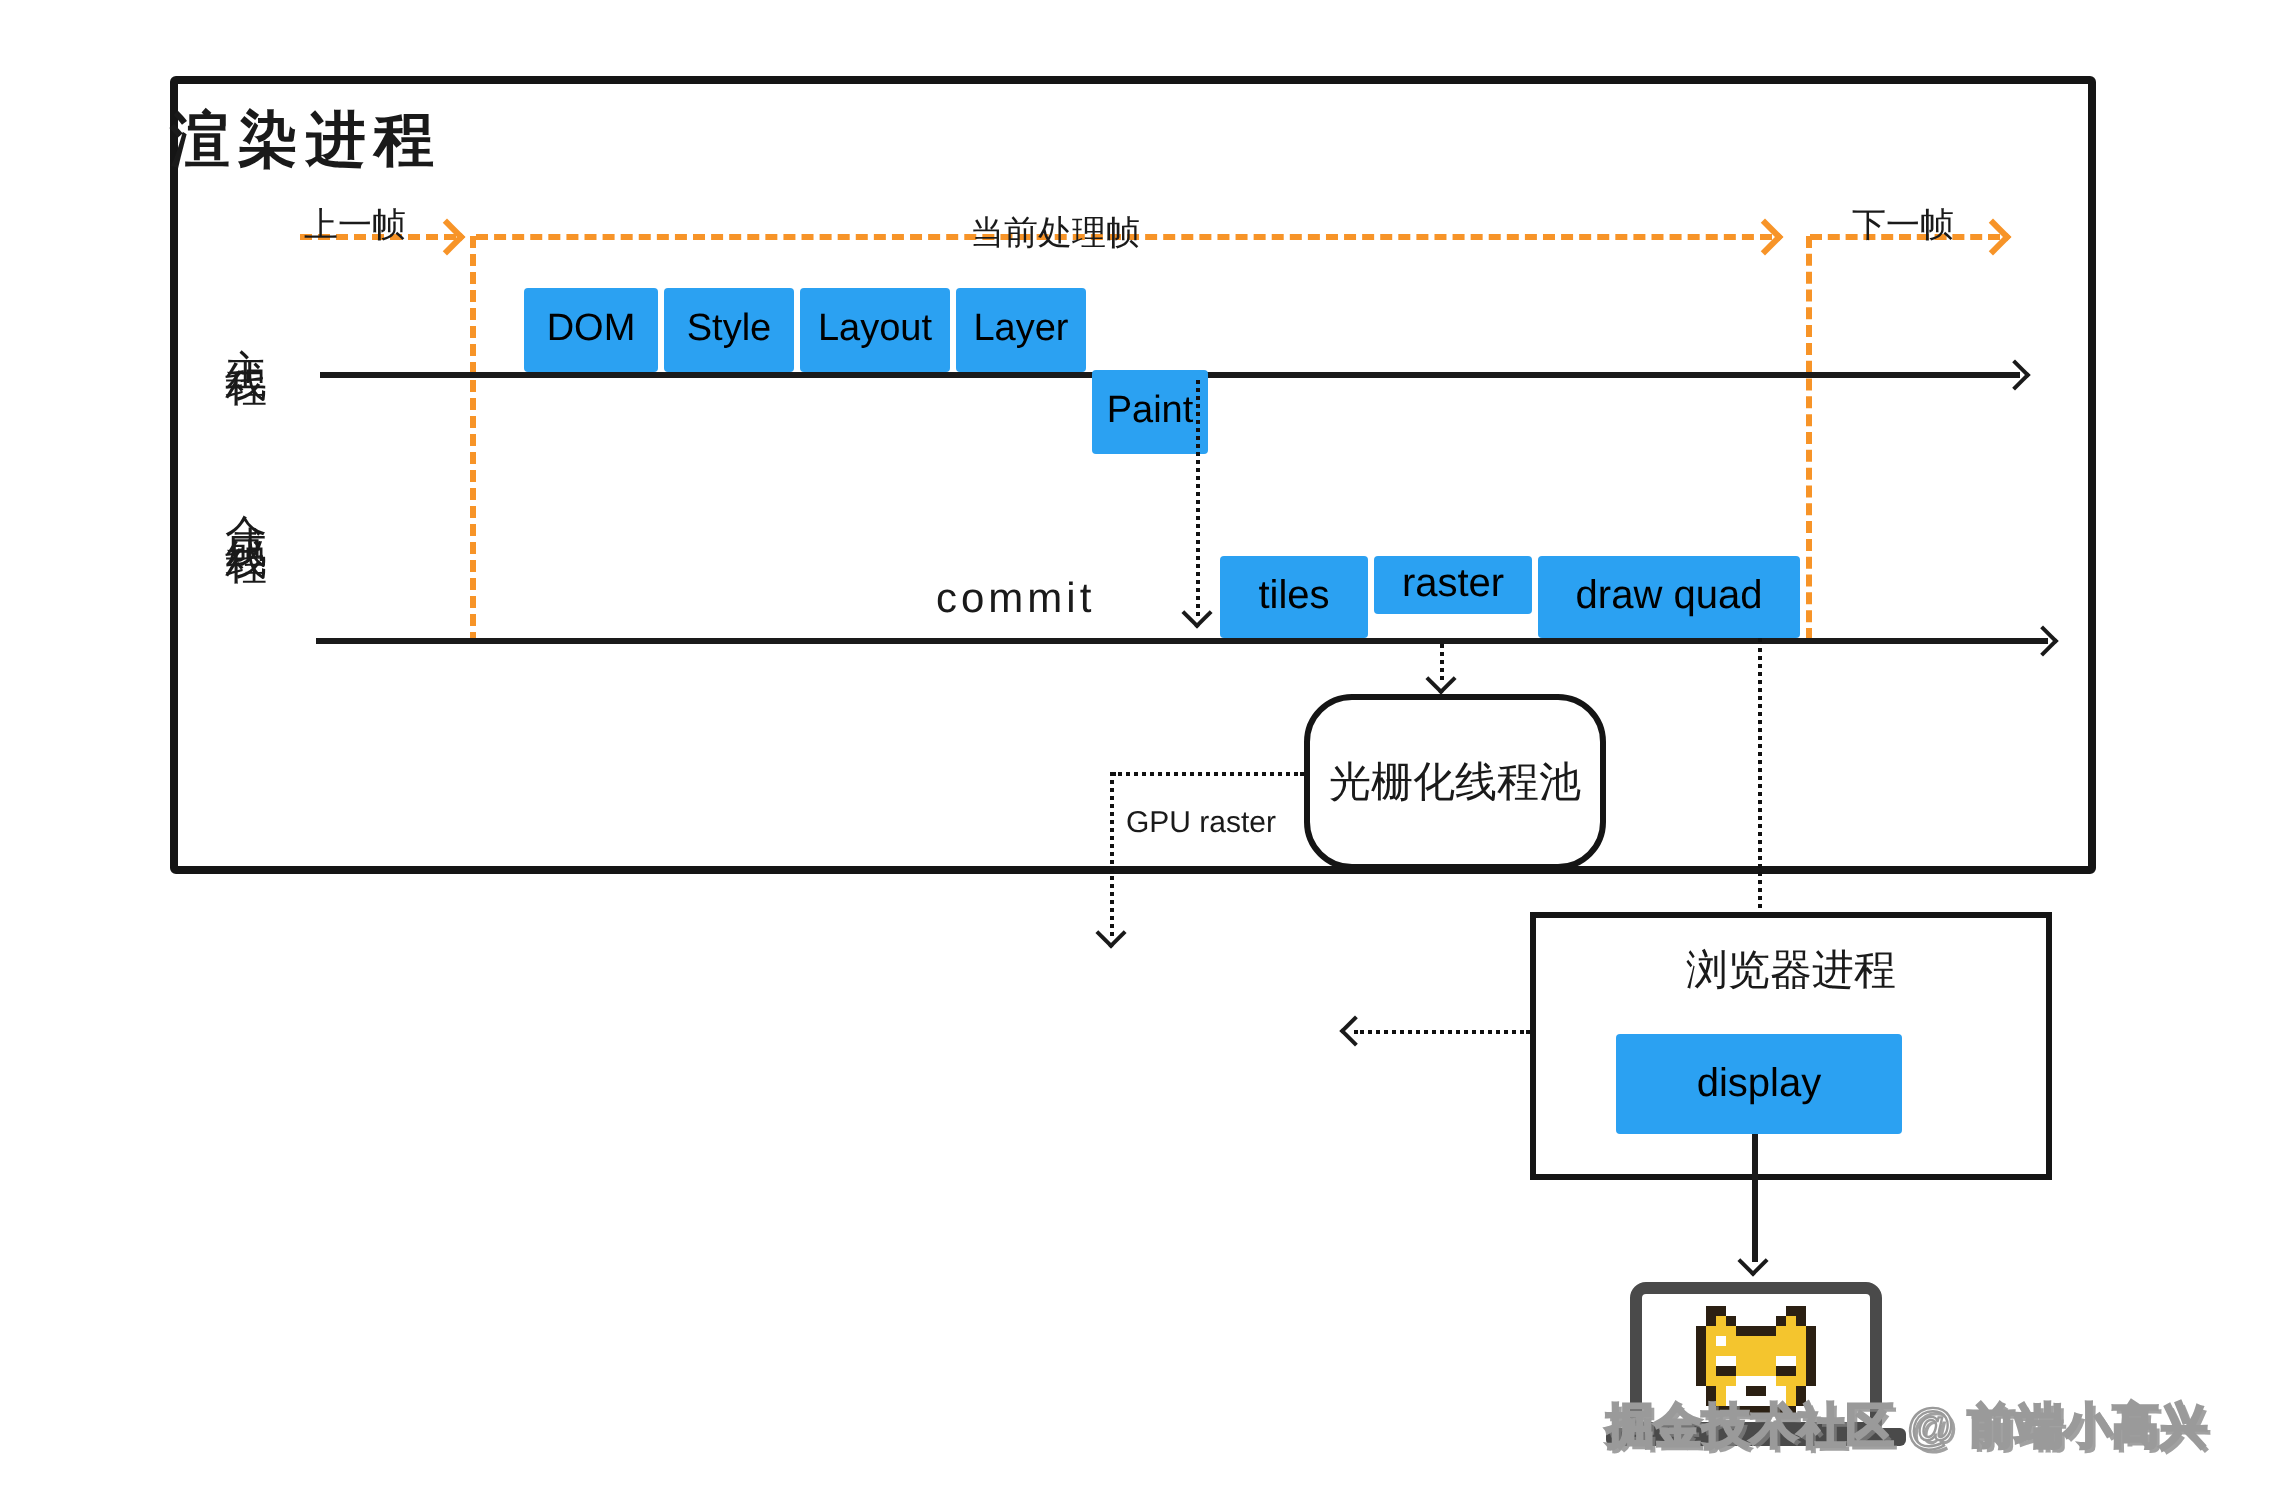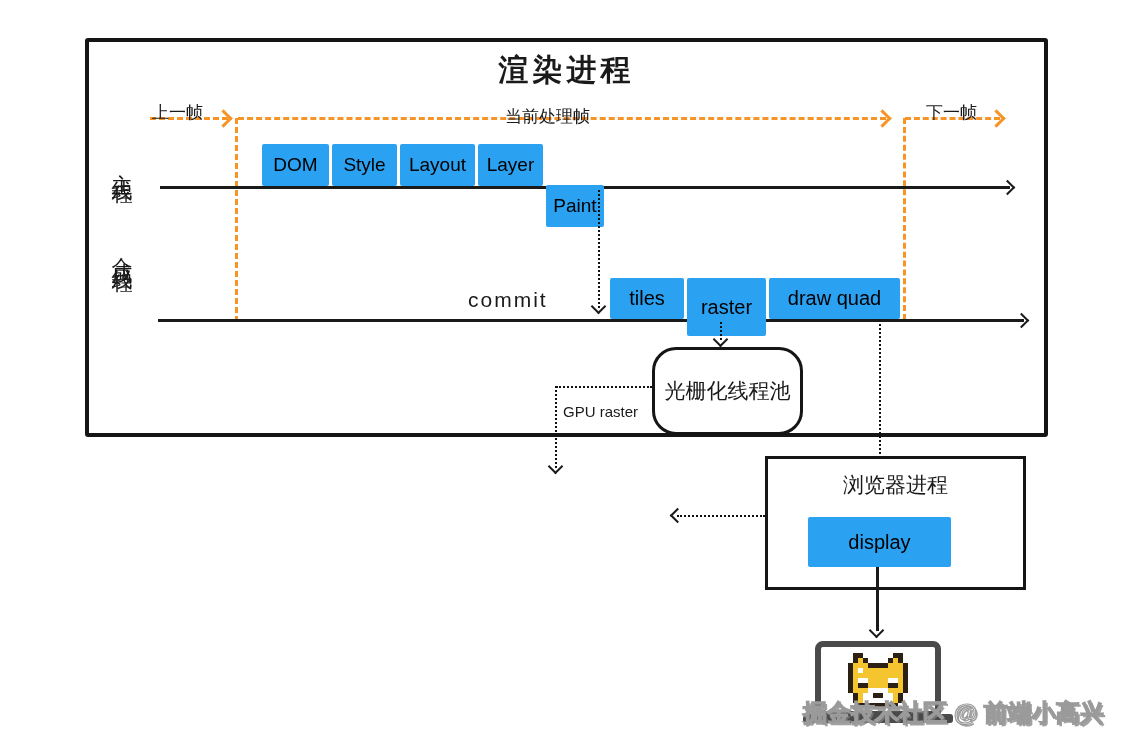--- a/index.html
+++ b/index.html
@@ -7,21 +7,21 @@
     --orange:#F79428;
     --ink:#1A1A1A;
   }
   html,body{margin:0;padding:0;background:#fff;}
   body{font-family:"Liberation Sans","DejaVu Sans",sans-serif;color:var(--ink);}
   .canvas{position:relative;width:1142px;height:745px;background:#fff;overflow:hidden;}
   .abs{position:absolute;box-sizing:border-box;}
 
   
   .outer-box{border:4px solid #151515;border-radius:3px;}
-  .diagram-title{font-size:30px;font-weight:600;text-align:center;letter-spacing:4px;}
+  .diagram-title{font-size:30px;font-weight:600;text-align:left;letter-spacing:4px;}
 
   
   .hline{background:var(--ink);height:2.5px;}
   .vline{background:var(--ink);width:2.5px;}
   .hdot{border-top:2.5px dotted #111;height:0;}
   .vdot{border-left:2.5px dotted #111;width:0;}
   .hdash-o{border-top:3px dashed var(--orange);height:0;}
   .vdash-o{border-left:3px dashed var(--orange);width:0;}
 
   
@@ -63,21 +63,21 @@
   <div class="abs diagram-title" style="left:85px;top:50px;width:963px;">渲染进程</div>
 
   <div class="abs hdash-o" style="left:150px;top:117px;width:78px;"></div>
   <div class="chev right orange" style="left:217px;top:112px;"></div>
   <div class="abs frame-label" style="left:152px;top:101px;">上一帧</div>
 
   <div class="abs vdash-o" style="left:235px;top:118px;height:204px;"></div>
 
   <div class="abs hdash-o" style="left:238px;top:117px;width:648px;"></div>
   <div class="chev right orange" style="left:876px;top:112px;"></div>
-  <div class="abs frame-label" style="left:485px;top:105px;margin-left:20px;">当前处理帧</div>
+  <div class="abs frame-label" style="left:485px;top:105px;">当前处理帧</div>
 
   <div class="abs vdash-o" style="left:903px;top:118px;height:202px;"></div>
 
   <div class="abs hdash-o" style="left:905px;top:117px;width:95px;"></div>
   <div class="chev right orange" style="left:990px;top:112px;"></div>
   <div class="abs frame-label" style="left:926px;top:101px;">下一帧</div>
 
   <div class="abs thread-label" style="left:108px;top:157px;">主线程</div>
   <div class="abs thread-label" style="left:108px;top:240px;">合成线程</div>
 
@@ -91,21 +91,21 @@
   <div class="abs stage" style="left:546px;top:144px;width:58px;height:42px;margin-top:41px;">Paint</div>
 
   <div class="abs commit-label" style="left:468px;top:240px;margin-top:48px;">commit</div>
   <div class="abs vdot" style="left:598px;top:190px;height:118px;"></div>
   <div class="chev down" style="left:593px;top:301px;"></div>
 
   <div class="abs hline" style="left:158px;top:319px;width:866px;"></div>
   <div class="chev right" style="left:1016px;top:315px;"></div>
 
   <div class="abs stage" style="left:610px;top:278px;width:74px;height:41px;font-size:20px;">tiles</div>
-  <div class="abs stage" style="left:687px;top:278px;width:79px;height:58px;font-size:20px;">raster</div>
+  <div class="abs stage" style="left:687px;top:278px;width:79px;height:29px;font-size:20px;">raster</div>
   <div class="abs stage" style="left:769px;top:278px;width:131px;height:41px;font-size:20px;">draw quad</div>
 
   <div class="abs vdot" style="left:720px;top:322px;height:18px;"></div>
   <div class="chev down" style="left:715px;top:334px;"></div>
 
   <div class="abs pool-box" style="left:652px;top:347px;width:151px;height:88px;">光栅化线程池</div>
 
   <div class="abs hdot" style="left:556px;top:386px;width:96px;"></div>
   <div class="abs vdot" style="left:555px;top:386px;height:82px;"></div>
   <div class="chev down" style="left:550px;top:461px;"></div>

